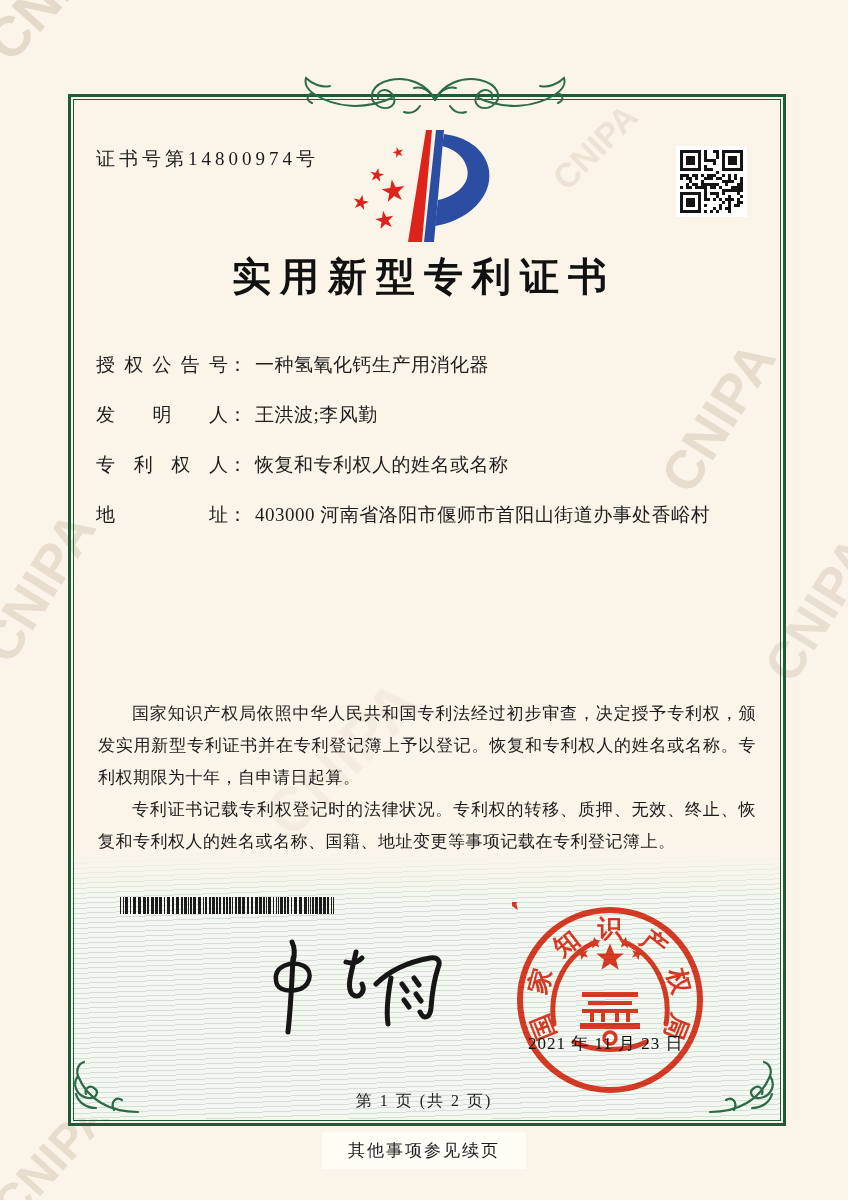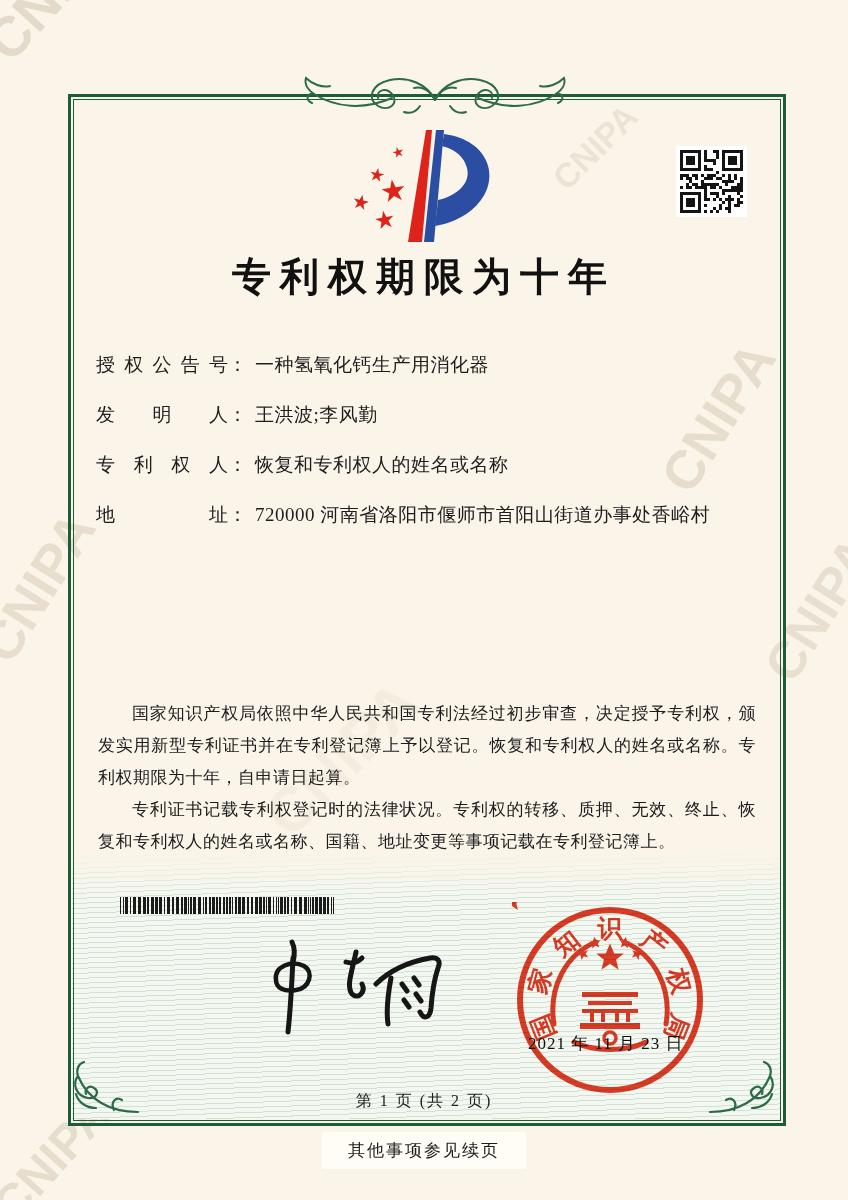--- a/index.html
+++ b/index.html
@@ -110,20 +110,21 @@
   </svg>
   <svg class="orn" style="left:706px;top:1056px;transform:scaleX(-1);" width="78" height="60" viewBox="0 0 78 60">
     <g fill="none" stroke="#2c6b46" stroke-width="2.2" stroke-linecap="round">
       <path d="M74,56 C46,56 24,44 14,20 C12,14 14,8 20,6"></path>
       <path d="M14,20 C8,28 12,40 24,42 C32,43 36,36 30,32 C26,29 20,32 22,38"></path>
       <path d="M32,52 C22,52 14,46 12,38"></path>
       <path d="M50,54 c-4,-8 2,-14 8,-10"></path>
     </g>
   </svg>
 
+  <div class="cert-no">证书号第14800974号</div>
 
   <div class="logo">
     <span class="star" style="left:54px;top:20px;font-size:14px;transform:rotate(-15deg);">★</span>
     <span class="star" style="left:31px;top:40px;font-size:18px;transform:rotate(10deg);">★</span>
     <span class="star" style="left:42px;top:50px;font-size:30px;transform:rotate(-8deg);">★</span>
     <span class="star" style="left:14px;top:66px;font-size:20px;transform:rotate(12deg);">★</span>
     <span class="star" style="left:36px;top:82px;font-size:24px;transform:rotate(-10deg);">★</span>
     <svg width="170" height="122" viewBox="0 0 170 122">
       <polygon points="88,4 94,4 84,116 70,116" fill="#dd231a"></polygon>
       <polygon points="98,4 106,4 96,116 86,116" fill="#2b4ea2"></polygon>
@@ -345,34 +346,34 @@
         <i style="left:0px;top:60px"></i>
         <i style="left:3px;top:60px"></i>
         <i style="left:6px;top:60px"></i>
         <i style="left:9px;top:60px"></i>
         <i style="left:12px;top:60px"></i>
         <i style="left:15px;top:60px"></i>
         <i style="left:18px;top:60px"></i>
       </div>
     </div>
 
-  <div class="title">专利权期限为十年</div>
+  <div class="title">实用新型专利证书</div>
 
   <div class="fields">
     <div class="frow">
       <span class="fl">授权公告号</span><span class="fc">：</span><span class="fv">一种氢氧化钙生产用消化器</span>
     </div>
     <div class="frow">
       <span class="fl">发明人</span><span class="fc">：</span><span class="fv">王洪波;李风勤</span>
     </div>
     <div class="frow">
       <span class="fl">专利权人</span><span class="fc">：</span><span class="fv">恢复和专利权人的姓名或名称</span>
     </div>
     <div class="frow">
-      <span class="fl">地址</span><span class="fc">：</span><span class="fv">720000 河南省洛阳市偃师市首阳山街道办事处香峪村</span>
+      <span class="fl">地址</span><span class="fc">：</span><span class="fv">403000 河南省洛阳市偃师市首阳山街道办事处香峪村</span>
     </div>
   </div>
 
   <div class="paras">
     <p>国家知识产权局依照中华人民共和国专利法经过初步审查，决定授予专利权，颁发实用新型专利证书并在专利登记簿上予以登记。恢复和专利权人的姓名或名称。专利权期限为十年，自申请日起算。</p>
     <p>专利证书记载专利权登记时的法律状况。专利权的转移、质押、无效、终止、恢复和专利权人的姓名或名称、国籍、地址变更等事项记载在专利登记簿上。</p>
   </div>
 
   <div class="barcode">
       <i style="left:0px;width:1px"></i>

